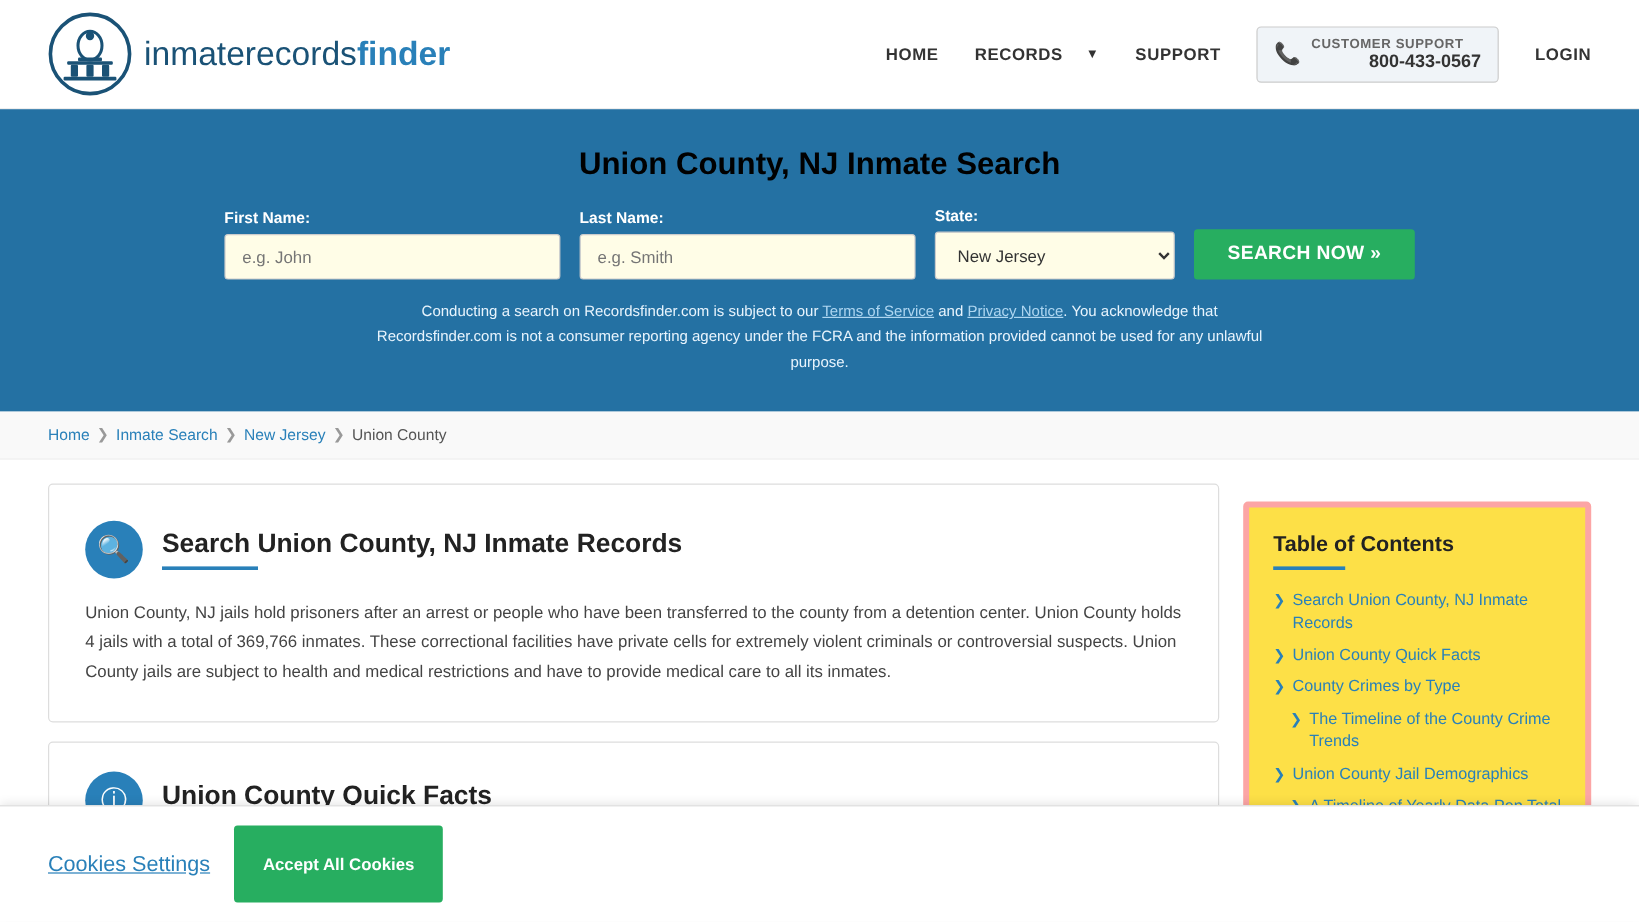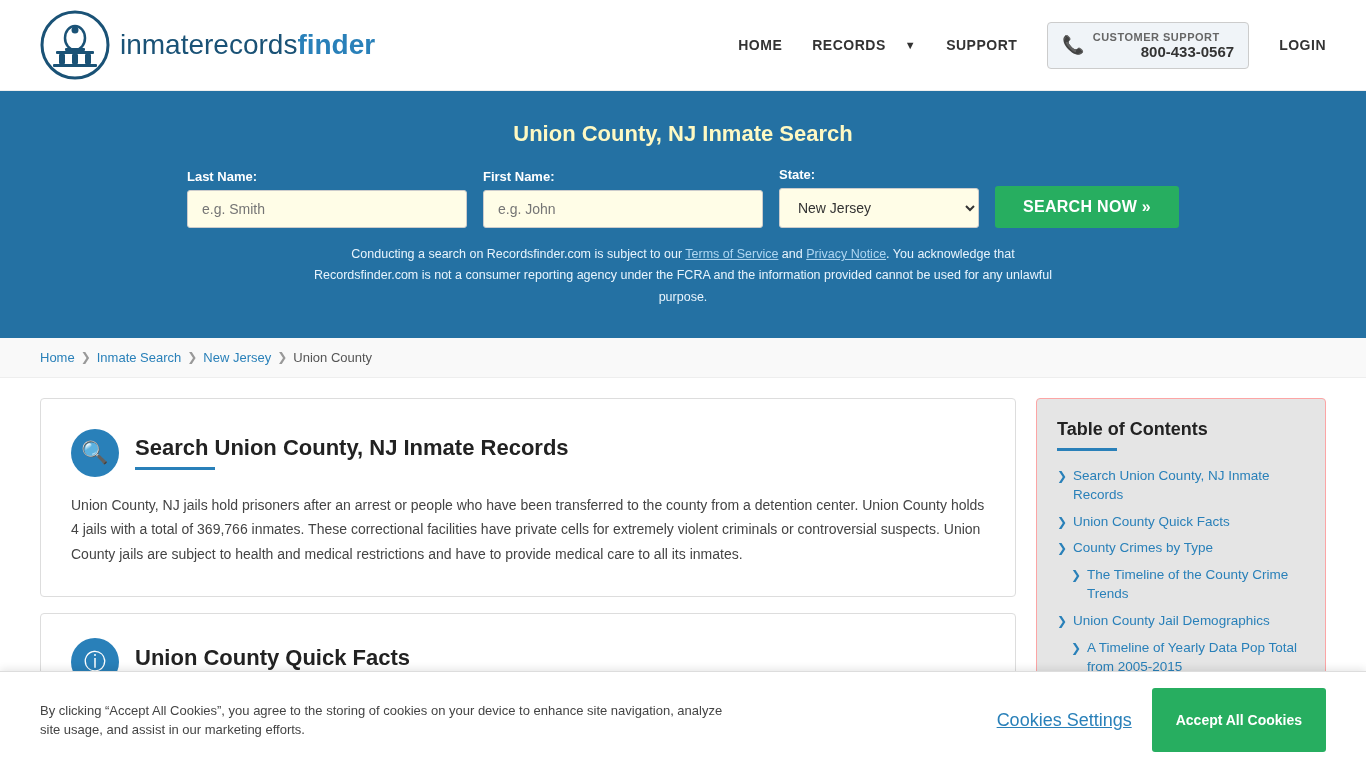--- a/index.html
+++ b/index.html
@@ -75,22 +75,22 @@
       letter-spacing: 0.5px;
     }
 
     
     .hero {
       background: #2471a3;
       padding: 30px 40px 30px;
       text-align: center;
     }
     .hero-title {
-      color: #fef9c3;
-      font-size: 22px;
+      color: #000000;
+      font-size: 26px;
       font-weight: 700;
       margin-bottom: 20px;
     }
     .search-form {
       display: flex;
       align-items: flex-end;
       justify-content: center;
       gap: 16px;
       margin-bottom: 16px;
     }
@@ -230,24 +230,25 @@
     }
 
     .card-header-second {
       display: flex;
       align-items: center;
       gap: 16px;
     }
 
     
     .toc-card {
-      border: 1px solid #fca5a5;
+      border: 5px solid #fca5a5;
       border-radius: 4px;
       padding: 20px;
-      background: #e5e5e5;
+      background: #fde047;
+      margin-top: 15px;
     }
     .toc-title {
       font-size: 18px;
       font-weight: 700;
       color: #222;
       margin-bottom: 8px;
     }
     .toc-underline {
       width: 60px;
       height: 3px;
@@ -372,26 +373,26 @@
       </div>
     </div>
     <span class="login-btn">LOGIN</span>
   </nav>
 </header>
 
 <section class="hero">
   <h1 class="hero-title">Union County, NJ Inmate Search</h1>
   <div class="search-form">
     <div class="field-group">
+      <label class="field-label">First Name:</label>
+      <input type="text" class="search-input" placeholder="e.g. John" style="">
+    </div>
+    <div class="field-group">
       <label class="field-label">Last Name:</label>
       <input type="text" class="search-input" placeholder="e.g. Smith" style="">
-    </div>
-    <div class="field-group">
-      <label class="field-label">First Name:</label>
-      <input type="text" class="search-input" placeholder="e.g. John" style="">
     </div>
     <div class="field-group">
       <label class="field-label">State:</label>
       <select class="state-select"><option>New Jersey</option></select>
     </div>
     <button class="search-btn">SEARCH NOW »</button>
   </div>
   <p class="hero-disclaimer">
     Conducting a search on Recordsfinder.com is subject to our 
     <a href="#">Terms of Service</a> 
@@ -468,18 +469,17 @@
         <li class="sub-item">
           <span class="chevron">❯</span>
           <a href="#">A Timeline of Yearly Data Pop Total from 2005-2015</a>
         </li>
       </ul>
     </div>
   </aside>
 </div>
 
 <div class="cookie-banner">
-  <p class="cookie-text">By clicking “Accept All Cookies”, you agree to the storing of cookies on your device to enhance site navigation, analyze site usage, and assist in our marketing efforts.</p>
   <div class="cookie-actions">
     <button class="cookies-settings-btn">Cookies Settings</button>
     <button class="accept-cookies-btn">Accept All Cookies</button>
   </div>
 </div>
 
 </body></html>

